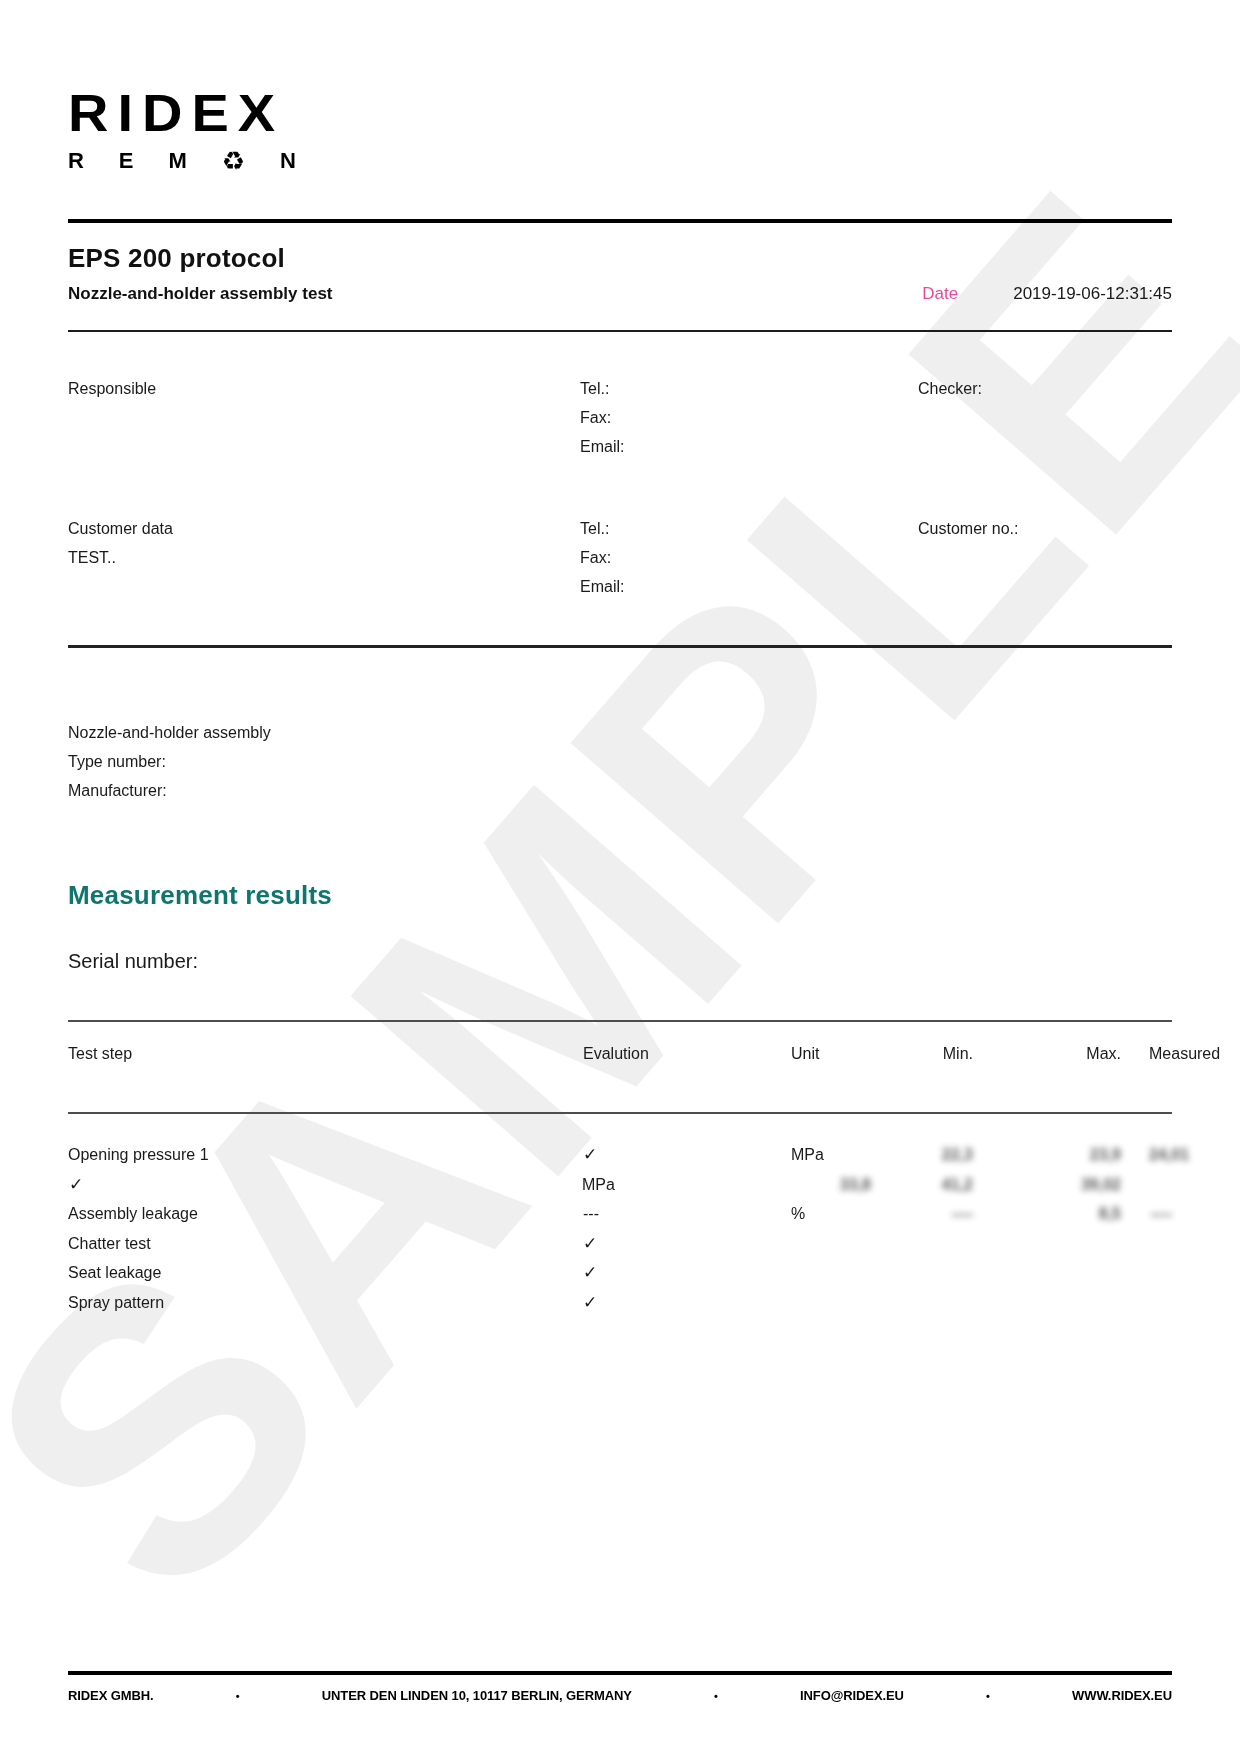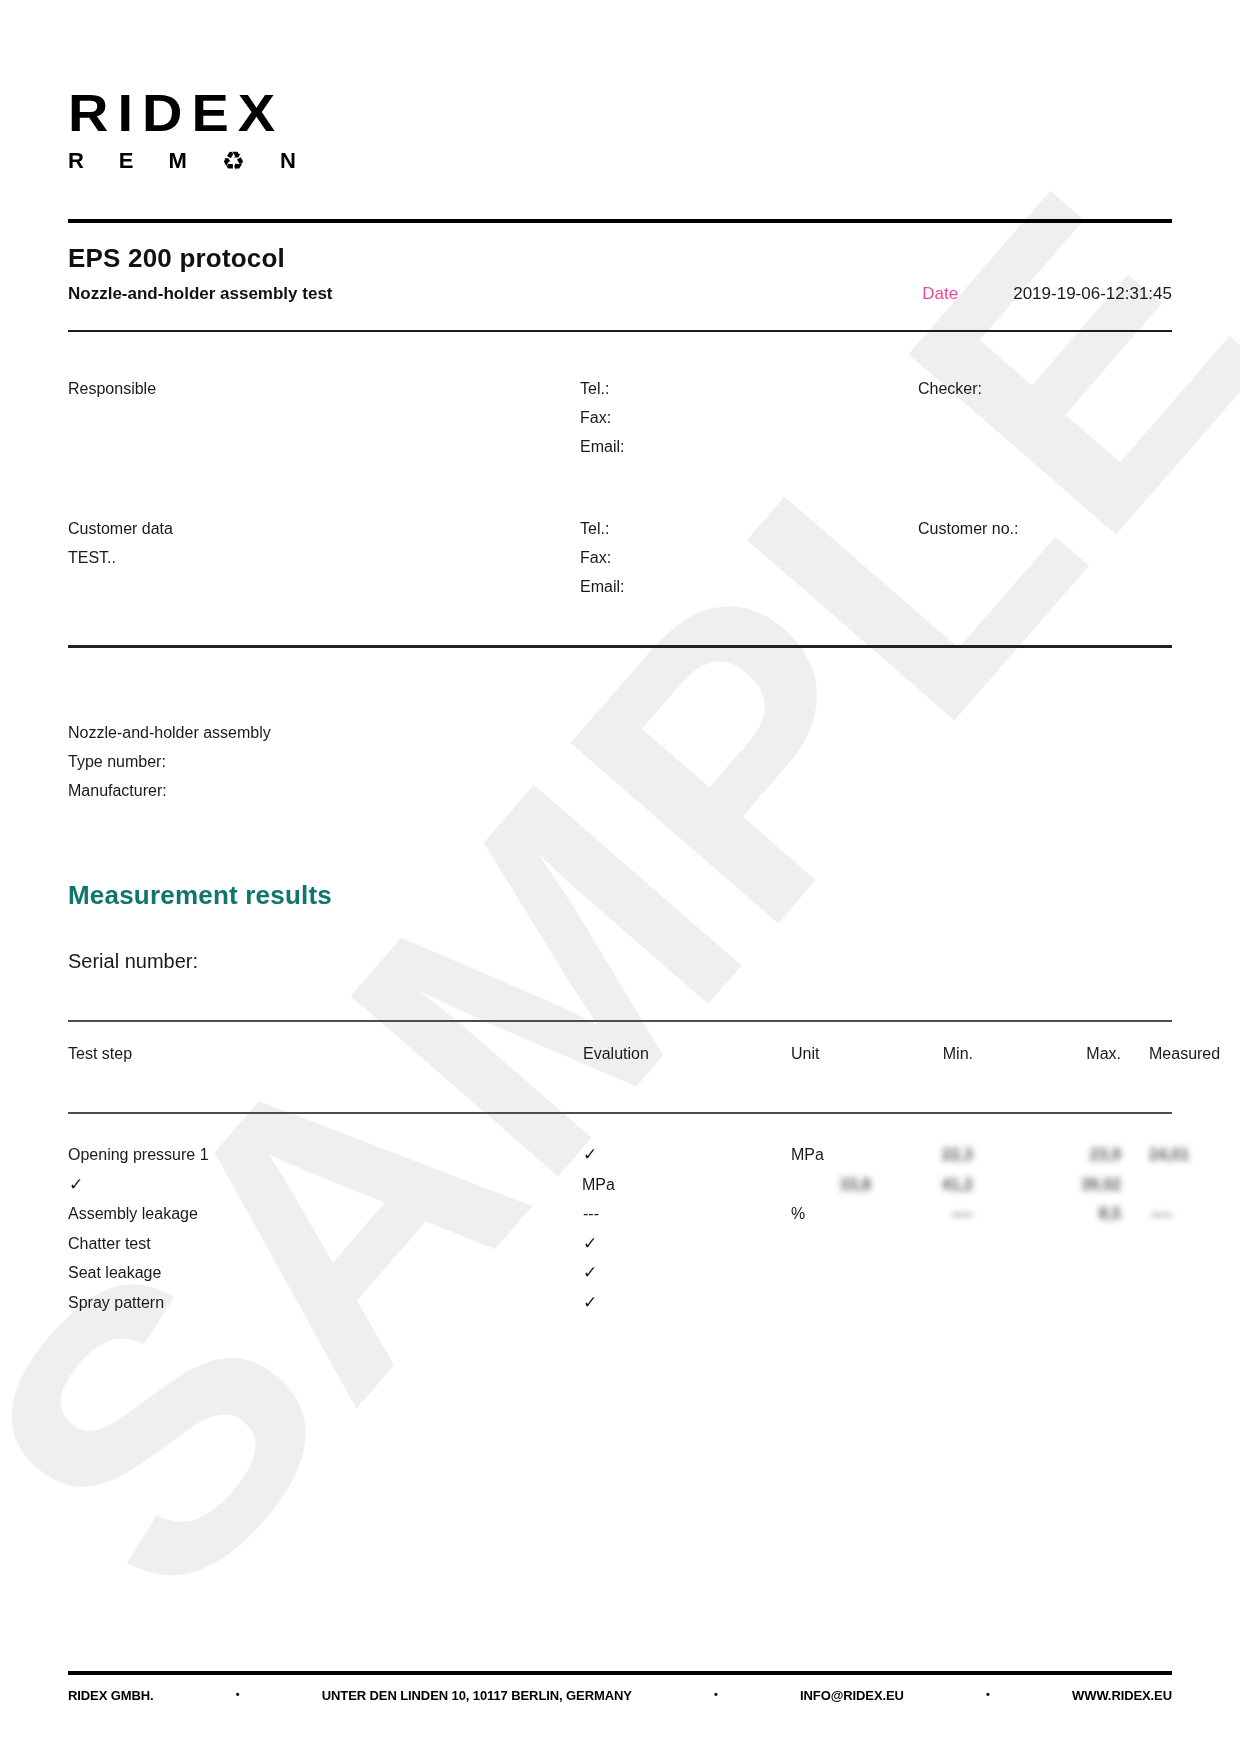--- a/index.html
+++ b/index.html
@@ -106,21 +106,21 @@
   .c-min,.c-max,.c-meas{text-align:right;}
   .c-eval{padding-left:1px;}
   .check{font-size:17px;}
   .blurred{filter:blur(3.4px);color:#2e2e2e;font-weight:700;opacity:.8;}
 
   .footer-row{
     top:1688px;
     width:1104px;
     display:flex;
     justify-content:space-between;
-    align-items:flex-start;
+    align-items:center;
     font-size:13px;
     font-weight:700;
     letter-spacing:-.1px;
     color:#000;
     white-space:nowrap;
   }
   .footer-row .dot{font-size:11px;}
 </style>
 </head>
 <body>

